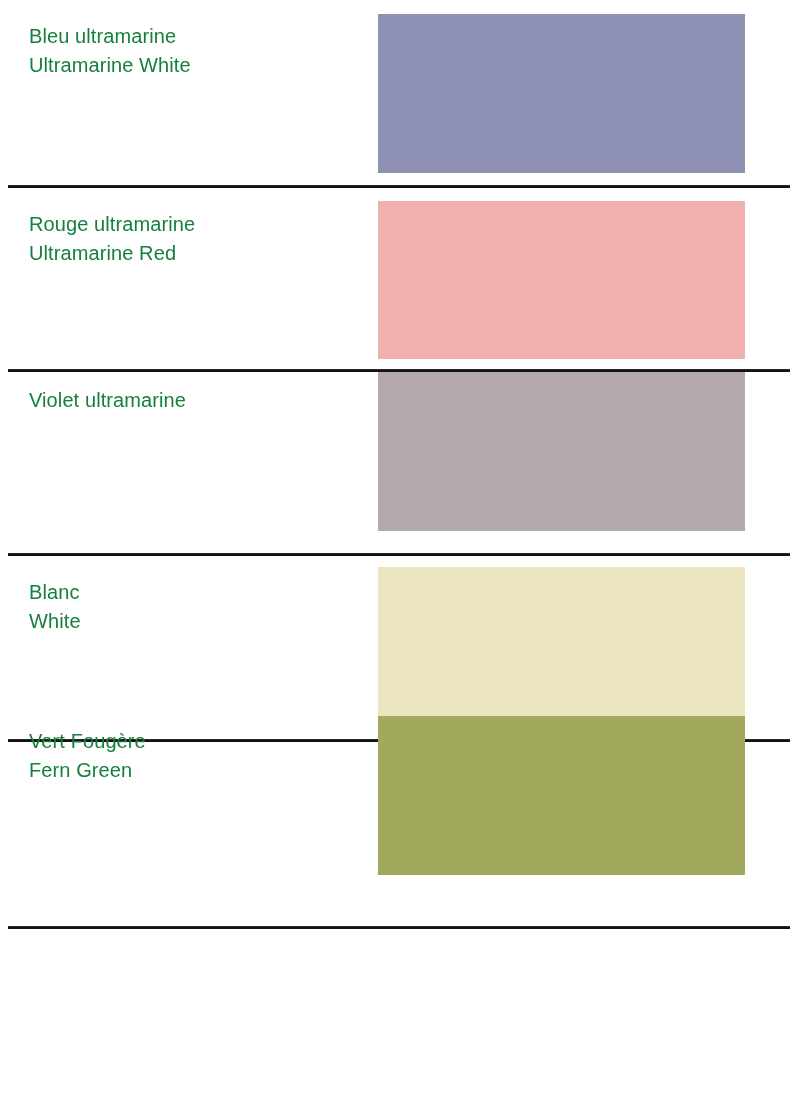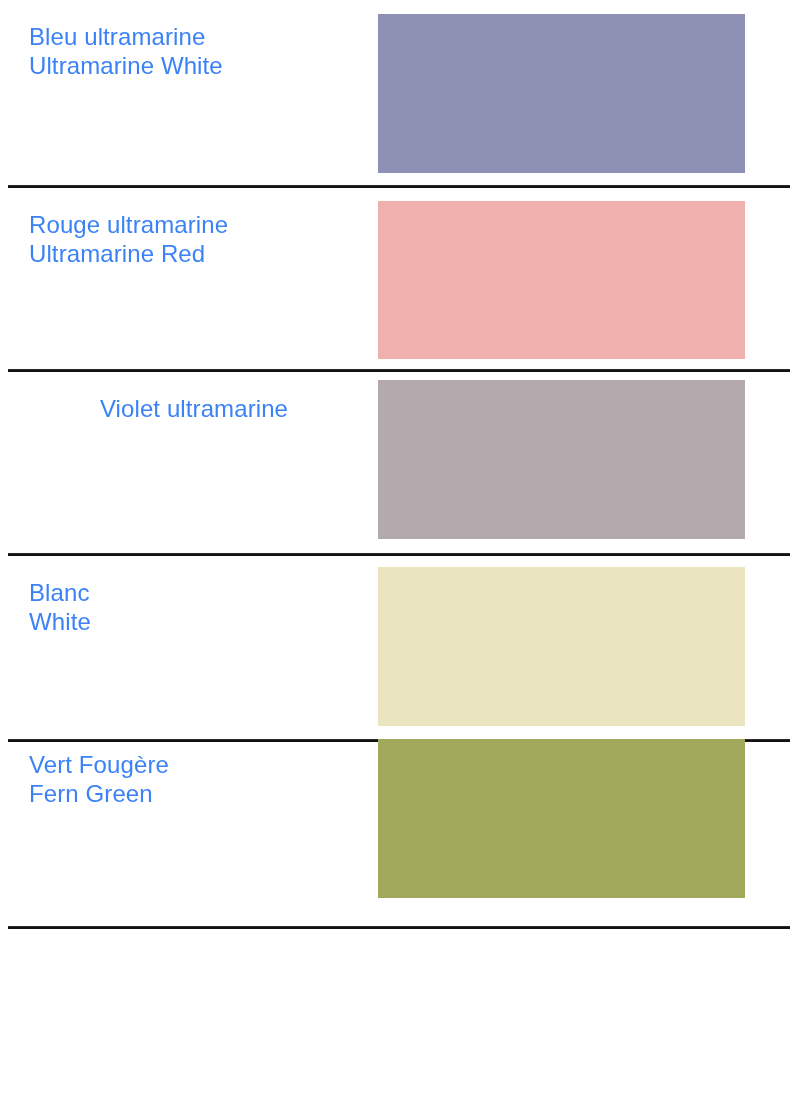--- a/index.html
+++ b/index.html
@@ -33,25 +33,25 @@
   .row-labels {
     position: absolute;
     left: 29px;
     top: 22px;
     width: 330px;
   }
 
   .label-fr,
   .label-en {
     display: block;
-    font-size: 24px;
+    font-size: 20px;
     line-height: 29px;
     letter-spacing: 0.1px;
     white-space: nowrap;
-    color: #3b82f6;
+    color: #15803d;
   }
 
   .color-chip {
     position: absolute;
     left: 378px;
     width: 367px;
     border: 0;
   }
 
   
@@ -79,36 +79,36 @@
     </div>
     <div class="rule" style="top: 185px; background-color: rgb(18, 18, 18);"></div>
     <div class="swatch-row" style="top: 188px; height: 144px;">
       <div class="row-labels">
         <span class="label-fr">Rouge ultramarine</span>
         <span class="label-en">Ultramarine Red</span>
       </div>
       <div class="color-chip" style="top: 13px; height: 158px; background-color: rgb(240, 176, 174);"></div>
     </div>
     <div class="rule" style="top: 369px; background-color: rgb(18, 18, 18);"></div>
-    <div class="swatch-row" style="top: 372px; height: 184px; text-align: center;">
+    <div class="swatch-row" style="top: 364px; height: 184px;">
       <div class="row-labels">
         <span class="label-fr">Violet ultramarine</span>
       </div>
       <div class="color-chip" style="top: 8px; height: 159px; background-color: rgb(180, 170, 174);"></div>
     </div>
     <div class="rule" style="top: 553px; background-color: rgb(18, 18, 18);"></div>
     <div class="swatch-row" style="top: 556px; height: 220px;">
       <div class="row-labels">
         <span class="label-fr">Blanc</span>
         <span class="label-en">White</span>
       </div>
       <div class="color-chip" style="top: 11px; height: 159px; background-color: rgb(234, 229, 190);"></div>
     </div>
     <div class="rule" style="top: 739px; background-color: rgb(18, 18, 18);"></div>
-    <div class="swatch-row" style="top: 728px; height: 238px; border-radius: 27px;">
+    <div class="swatch-row" style="top: 705px; height: 238px; border-radius: 27px;">
       <div class="row-labels">
         <span class="label-fr">Vert Fougère</span>
         <span class="label-en">Fern Green</span>
       </div>
       <div class="color-chip" style="top: 11px; height: 159px; background-color: rgb(162, 168, 92);"></div>
     </div>
     <div class="rule" style="top: 926px; background-color: rgb(18, 18, 18);"></div>
   </div>
 
 </body></html>

